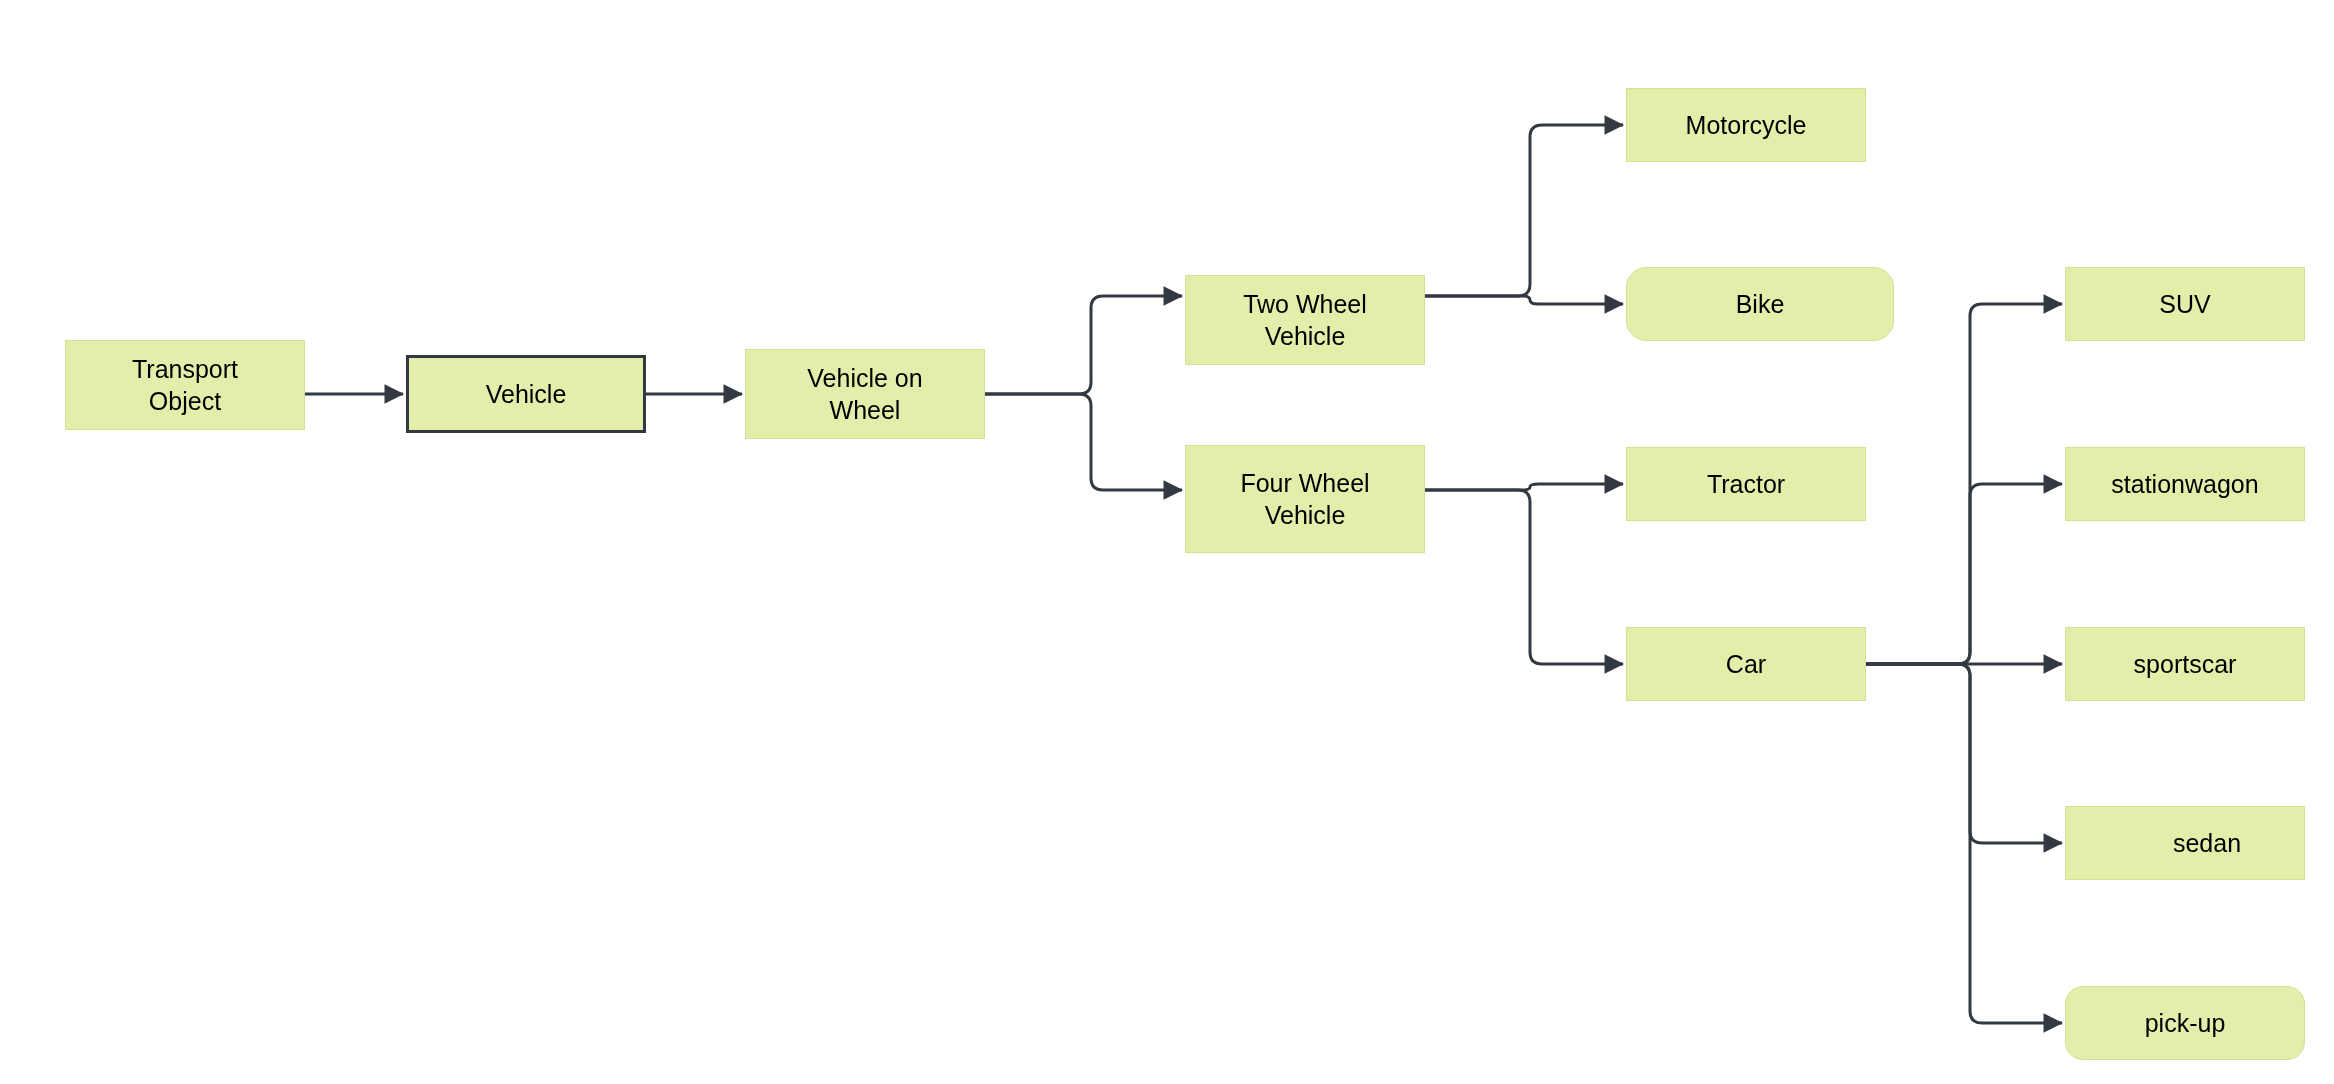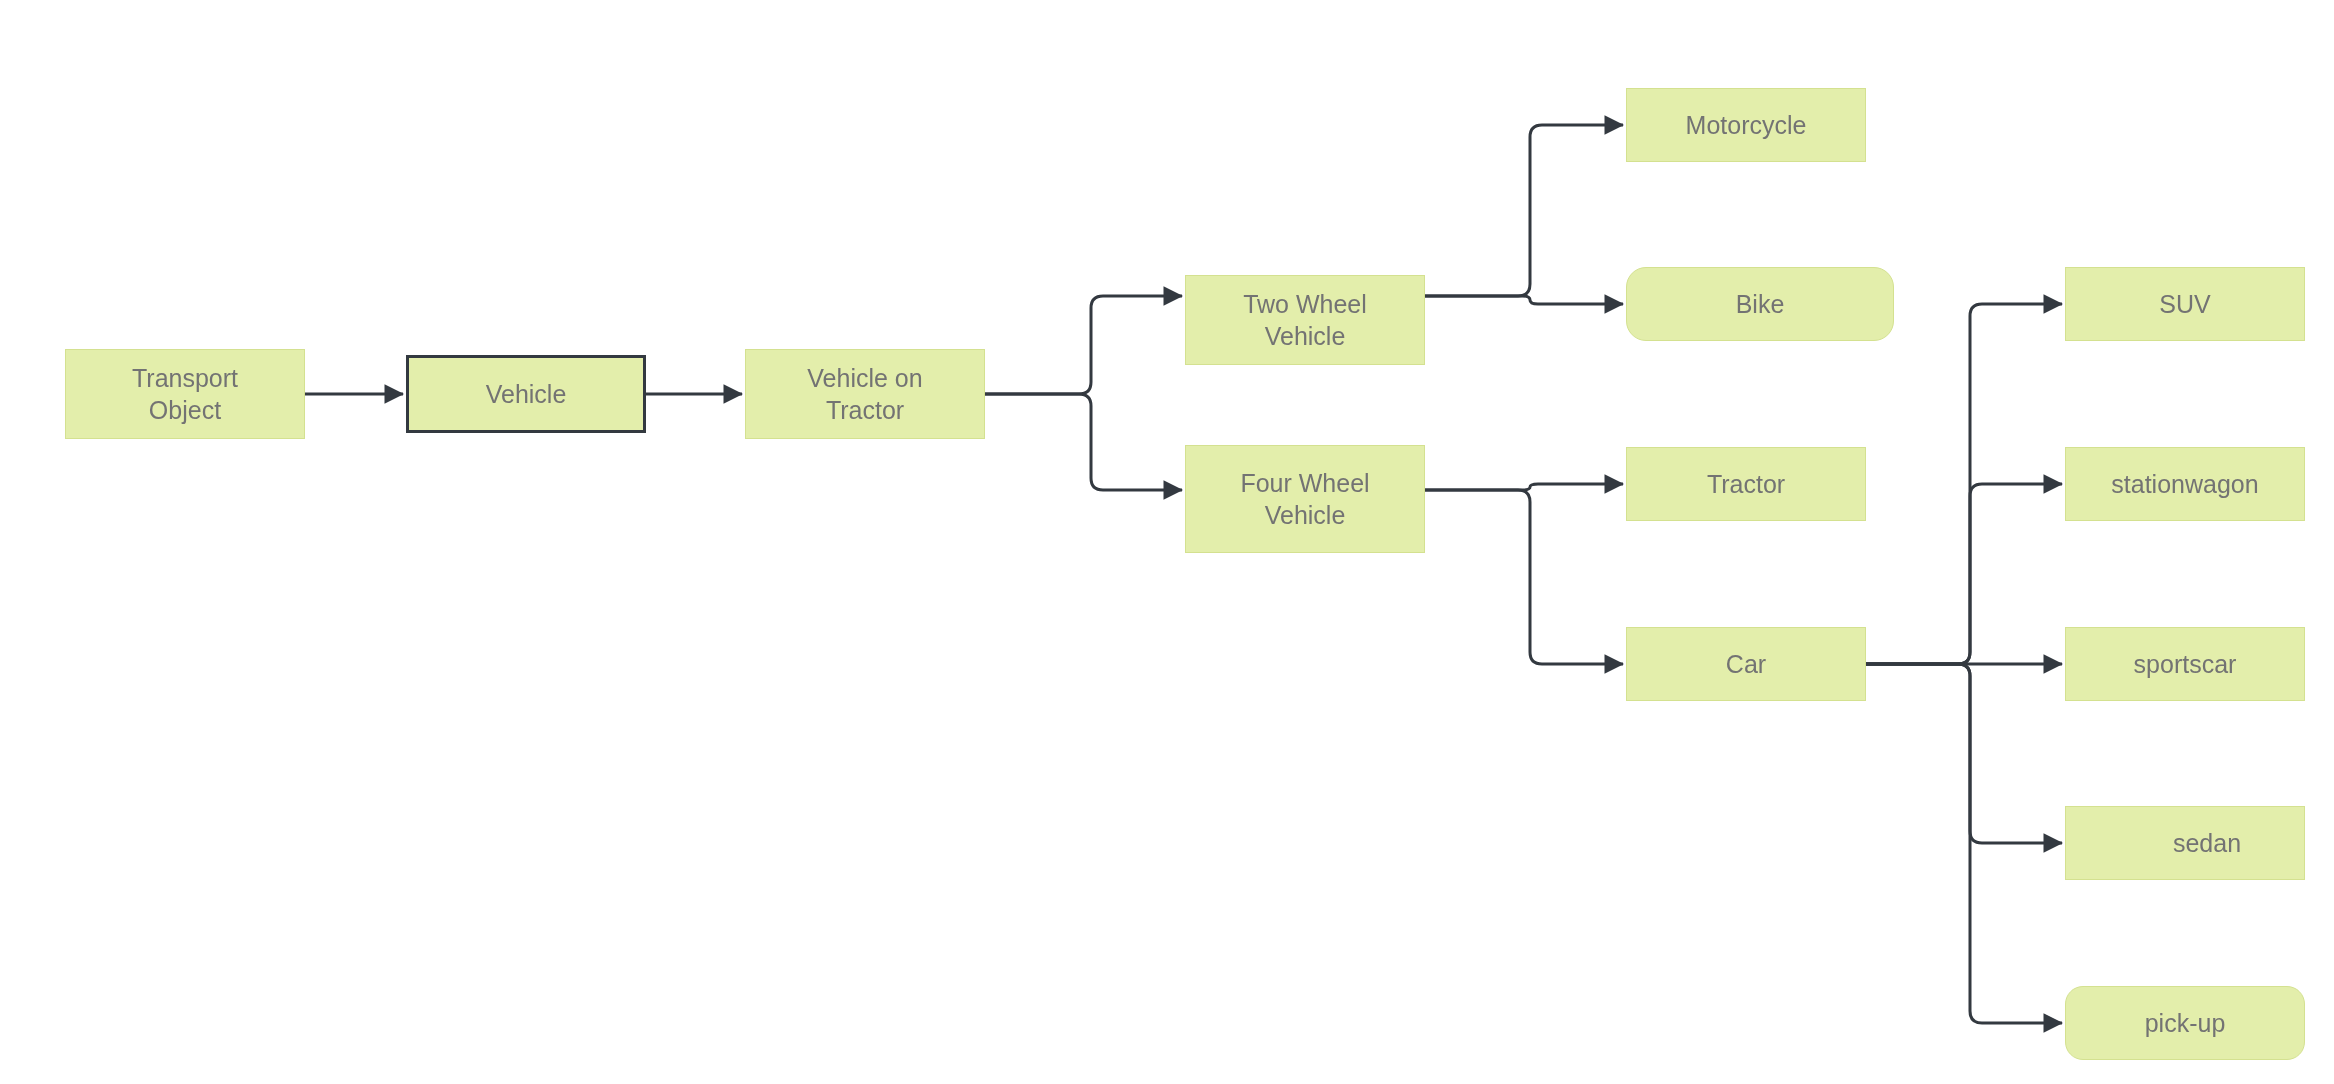--- a/index.html
+++ b/index.html
@@ -22,21 +22,21 @@
     height: 1084px;
   }
   .node {
     position: absolute;
     display: flex;
     align-items: center;
     justify-content: center;
     text-align: center;
     background: #e3eeab;
     border: 1px solid #d4e190;
-    color: #737373;
+    color: #000000;
     font-size: 25px;
     line-height: 1.3;
     box-sizing: border-box;
   }
   .node--bordered {
     border: 3px solid #333940;
   }
   .node .label {
     display: block;
   }
@@ -68,30 +68,30 @@
     <path class="edge" d="M1425,296 H1522 Q1530,296 1530,300 Q1530,304 1538,304 H1623" marker-end="url(#arrow)"></path>
     <path class="edge" d="M1425,490 H1522 Q1530,490 1530,487 Q1530,484 1538,484 H1623" marker-end="url(#arrow)"></path>
     <path class="edge" d="M1425,490 H1518 Q1530,490 1530,502 V652 Q1530,664 1542,664 H1623" marker-end="url(#arrow)"></path>
     <path class="edge" d="M1866,664 H1958 Q1970,664 1970,652 V316 Q1970,304 1982,304 H2062" marker-end="url(#arrow)"></path>
     <path class="edge" d="M1866,664 H1958 Q1970,664 1970,652 V496 Q1970,484 1982,484 H2062" marker-end="url(#arrow)"></path>
     <path class="edge" d="M1866,664 H2062" marker-end="url(#arrow)"></path>
     <path class="edge" d="M1866,664 H1958 Q1970,664 1970,676 V831 Q1970,843 1982,843 H2062" marker-end="url(#arrow)"></path>
     <path class="edge" d="M1866,664 H1958 Q1970,664 1970,676 V1011 Q1970,1023 1982,1023 H2062" marker-end="url(#arrow)"></path>
   </svg>
 
-  <div class="node node--wrap" style="left:65px; top:349px; width:240px; height:90px;">
+  <div class="node node--wrap" style="left:65px; top:340px; width:240px; height:90px;">
     <span class="label">Transport Object</span>
   </div>
 
   <div class="node node--bordered" style="left:406px; top:355px; width:240px; height:78px;">
     <span class="label">Vehicle</span>
   </div>
 
   <div class="node node--wrap" style="left:745px; top:349px; width:240px; height:90px;">
-    <span class="label">Vehicle on Tractor</span>
+    <span class="label">Vehicle on Wheel</span>
   </div>
 
   <div class="node node--wrap" style="left:1185px; top:251px; width:240px; height:90px;margin-top:24px;">
     <span class="label">Two Wheel Vehicle</span>
   </div>
 
   <div class="node node--wrap" style="left:1185px; top:445px; width:240px; height:108px;">
     <span class="label">Four Wheel Vehicle</span>
   </div>
 

